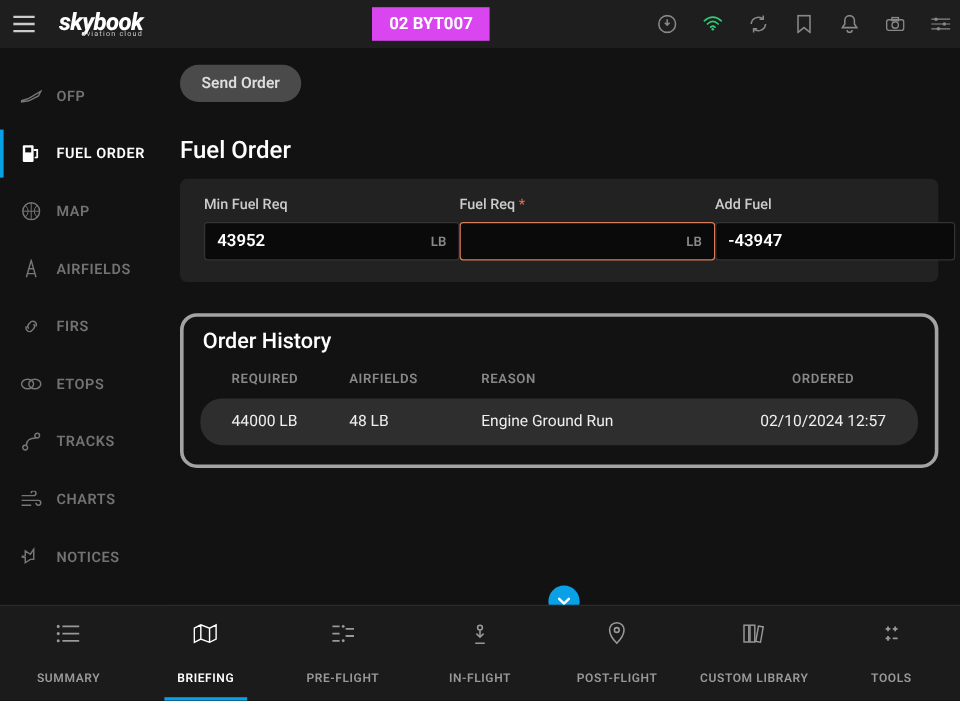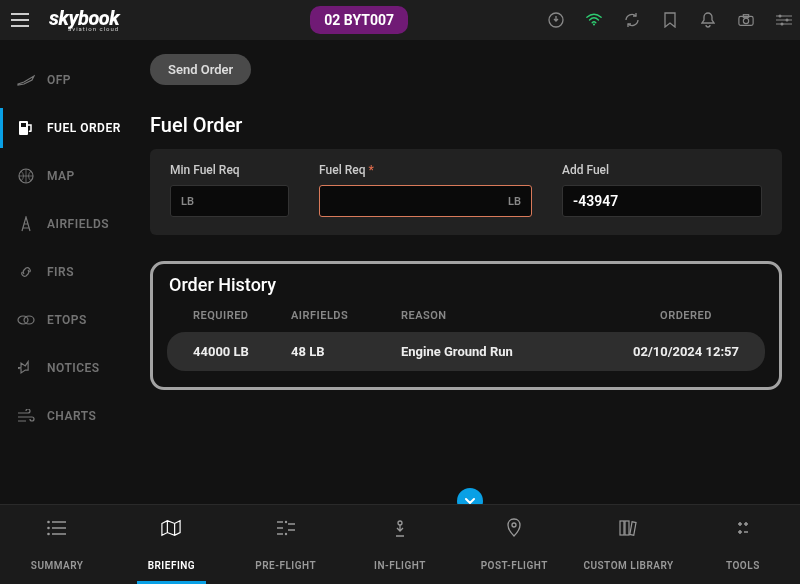--- a/index.html
+++ b/index.html
@@ -5,48 +5,48 @@
   * { box-sizing: border-box; margin: 0; padding: 0; font-family: -apple-system, BlinkMacSystemFont, "Segoe UI", Roboto, sans-serif; }
   html, body { width: 800px; height: 584px; background: #121212; color: #ddd; overflow: hidden; }
   .app { display: flex; flex-direction: column; height: 100%; }
 
   
   .header { height: 40px; background: #1e1e1e; display: flex; align-items: center; padding: 0 8px; }
   .menu-icon { width: 24px; height: 24px; display:flex; align-items:center; justify-content:center; color:#ccc; margin-right:8px; cursor:pointer; }
   .logo { color:#fff; font-size: 20px; font-weight: 800; font-style: italic; letter-spacing:-0.5px; line-height:1; display:flex; flex-direction:column; align-items:flex-end;}
   .logo-sub { font-size:6px; font-weight:400; font-style:normal; letter-spacing:1px; color:#ccc; margin-left:28px; margin-top:-2px;}
   .header-spacer { flex:1; }
-  .flight-pill { background:#701a75; color:#fff; font-weight:700; font-size:14px; padding:6px 14px; border-radius:10px; margin-right:140px;}
+  .flight-pill { background:#d946ef; color:#fff; font-weight:700; font-size:14px; padding:6px 14px; border-radius:0; margin-right:140px;}
   .header-icons { display:flex; gap:22px; align-items:center; color:#888; }
   .header-icons .hi { width:16px; height:16px; display:flex; align-items:center; justify-content:center; cursor:pointer; }
   .wifi { color:#2ecc71; }
 
   
   .body { flex:1; display:flex; min-height:0; }
   .sidebar { width:140px; background:#121212; padding-top:20px; }
   .side-item { display:flex; align-items:center; gap:12px; padding:0 14px; height:40px; margin-bottom:8px; color:#737373; font-size:12px; font-weight:600; letter-spacing:0.5px; cursor:pointer; border-left:3px solid transparent;}
   .side-item.active { color:#fff; border-left:3px solid #09a0e5; }
   .side-item .si-icon { width:18px; height:18px; display:flex; align-items:center; justify-content:center; }
 
   .main { flex:1; padding:14px 18px 0 10px; overflow:hidden; position:relative;}
   .send-btn { background:#4a4a4a; color:#ddd; border:none; border-radius:18px; padding:8px 18px; font-size:13px; font-weight:600; cursor:pointer; }
   .page-title { color:#fff; font-size:20px; font-weight:500; margin-top:28px; margin-bottom:12px; }
-  .fuel-card { background:#222; border-radius:6px; padding:14px 20px 18px; display:flex; gap:30px; }
+  .fuel-card { background:#222; border-radius:6px; padding:14px 20px 18px; display:flex; }
   .fuel-field { flex:1; display:flex; flex-direction:column; }
   .fuel-label { font-size:12px; color:#ccc; margin-bottom:8px; font-weight:500;}
   .req-star { color:#e06c4c; }
   .fuel-input-wrap { background:#0a0a0a; border:1px solid #333; border-radius:3px; height:32px; display:flex; align-items:center; padding:0 10px; }
   .fuel-input-wrap.hl { border-color:#d97a5a; }
   .fuel-input { background:transparent; border:none; color:#fff; font-size:14px; font-weight:600; flex:1; outline:none; }
   .fuel-unit { color:#888; font-size:11px; font-weight:600; }
 
   .history-section { margin-top:26px; border:3px solid #a3a3a3; border-radius:14px; padding:10px 14px 16px; }
   .history-title { color:#fff; font-size:18px; font-weight:500; margin-bottom:14px; margin-left:2px;}
   .hist-head { display:flex; padding:0 14px; color:#888; font-size:11px; font-weight:600; letter-spacing:0.5px; margin-bottom:10px;}
-  .hist-row { display:flex; padding:12px 14px; background:#2e2e2e; border-radius:18px; color:#eee; font-size:13px; font-weight:700;}
+  .hist-row { display:flex; padding:12px 14px; background:#2e2e2e; border-radius:18px; color:#eee; font-size:13px; font-weight:400;}
   .col-req { width:110px;padding-left:12px; }
   .col-add { width:110px; }
   .col-reason { flex:1; }
   .col-ord { width:130px; text-align:center; }
 
   .scroll-fab { position:absolute; bottom:-10px; left:50%; transform:translateX(-50%); width:26px; height:26px; border-radius:50%; background:#09a0e5; display:flex; align-items:center; justify-content:center; color:#fff;}
 
   
   .bottom { height:80px; background:#1b1b1b; border-top:1px solid #2a2a2a; display:flex; }
   .bitem { flex:1; display:flex; flex-direction:column; align-items:center; justify-content:center; gap:22px; color:#999; font-size:10px; font-weight:600; letter-spacing:0.5px; cursor:pointer; position:relative;}
@@ -171,43 +171,54 @@
             <svg width="18" height="12" viewBox="0 0 18 12">
               <ellipse cx="6" cy="6" rx="5" ry="4" stroke="#777" stroke-width="1.2" fill="none"></ellipse>
               <ellipse cx="12" cy="6" rx="5" ry="4" stroke="#777" stroke-width="1.2" fill="none"></ellipse>
             </svg>
           </span>
         <span>ETOPS</span>
       </div>
       <div class="side-item">
         <span class="si-icon">
             <svg width="16" height="16" viewBox="0 0 16 16">
-              <path d="M5 2l6 6-2 2-1 5-3-3-4 3 3-4-3-3 5-1z" stroke="#777" stroke-width="1.2" fill="none" transform="rotate(45 8 8)"></path>
-            </svg>
-          </span>
-        <span>NOTICES</span>
+              <circle cx="3" cy="13" r="2" stroke="#777" stroke-width="1.2" fill="none"></circle>
+              <circle cx="13" cy="3" r="2" stroke="#777" stroke-width="1.2" fill="none"></circle>
+              <path d="M4 11q0-6 8-6" stroke="#777" stroke-width="1.2" fill="none"></path>
+            </svg>
+          </span>
+        <span>TRACKS</span>
       </div>
       <div class="side-item">
         <span class="si-icon">
             <svg width="18" height="14" viewBox="0 0 18 14">
               <path d="M1 4h10a2 2 0 1 0-2-2M1 8h14a2 2 0 1 1-2 2M1 12h8" stroke="#777" stroke-width="1.2" fill="none"></path>
             </svg>
           </span>
         <span>CHARTS</span>
+      </div>
+      <div class="side-item">
+        <span class="si-icon">
+            <svg width="16" height="16" viewBox="0 0 16 16">
+              <path d="M5 2l6 6-2 2-1 5-3-3-4 3 3-4-3-3 5-1z" stroke="#777" stroke-width="1.2" fill="none" transform="rotate(45 8 8)"></path>
+            </svg>
+          </span>
+        <span>NOTICES</span>
       </div>
     </div>
 
     <div class="main">
       <button class="send-btn">Send Order</button>
       <div class="page-title">Fuel Order</div>
 
       <div class="fuel-card">
         <div class="fuel-field">
           <div class="fuel-label">Min Fuel Req</div>
           <div class="fuel-input-wrap">
+            <input class="fuel-input" value="43952" style="">
             <span class="fuel-unit">LB</span>
           </div>
         </div>
         <div class="fuel-field">
           <div class="fuel-label"><span>Fuel Req</span> <span class="req-star">*</span></div>
           <div class="fuel-input-wrap hl">
             <input class="fuel-input" value="" style="">
             <span class="fuel-unit">LB</span>
           </div>
         </div>

